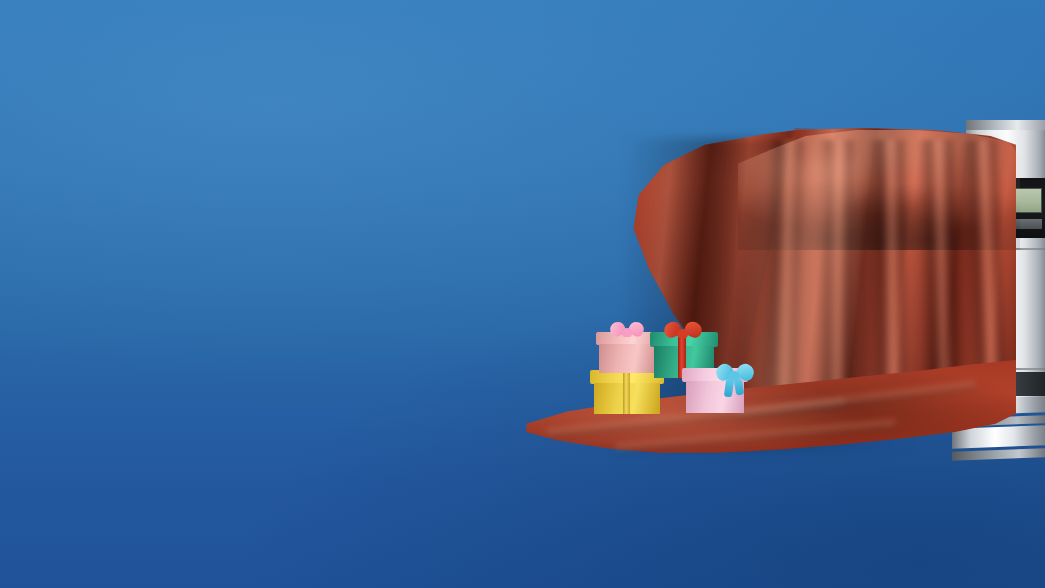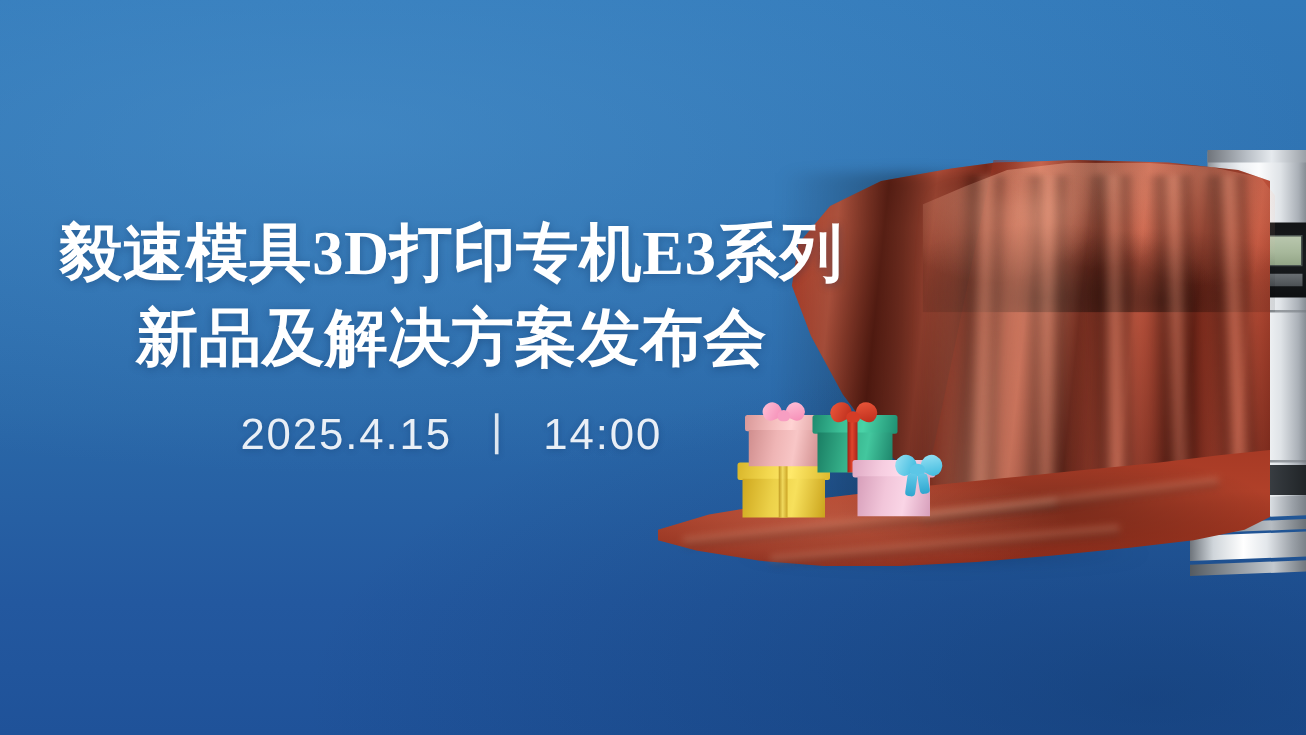--- a/index.html
+++ b/index.html
@@ -342,23 +342,14 @@
           <i></i>
           <i></i>
           <i></i>
           <i></i>
           <i></i>
         </div>
     </div>
 
   </div>
 
-  <div class="textblock">
-    <div class="title-line l1">毅速模具3D打印专机E3系列</div>
-    <div class="title-line l2">新品及解决方案发布会</div>
-    <div class="datetime">
-      <span>2025.4.15</span>
-      <span class="sep">|</span>
-      <span>14:00</span>
-    </div>
-  </div>
 
 </div>
 
 </body></html>

